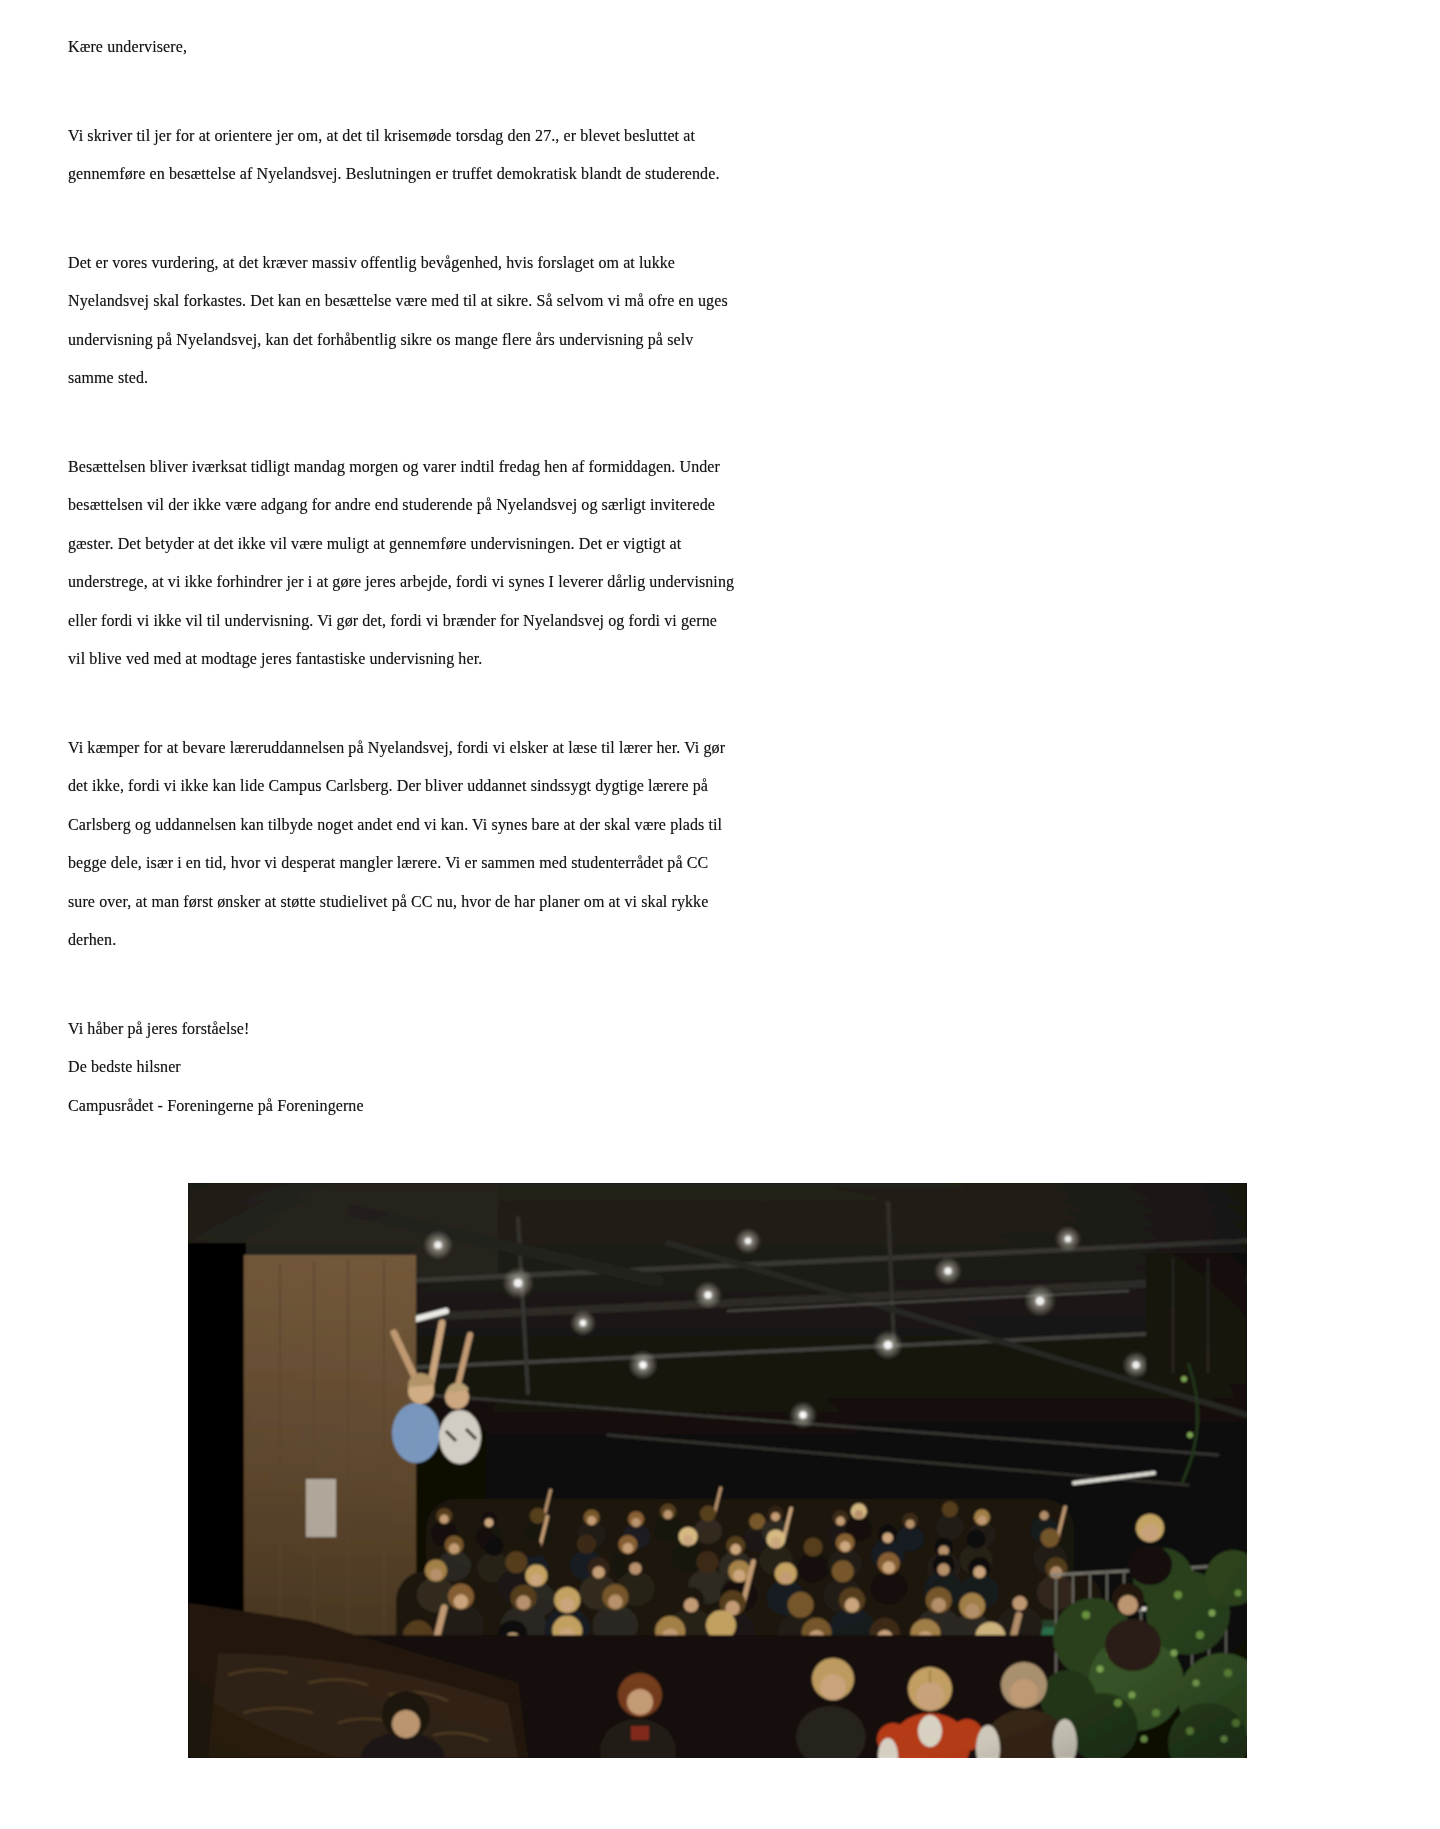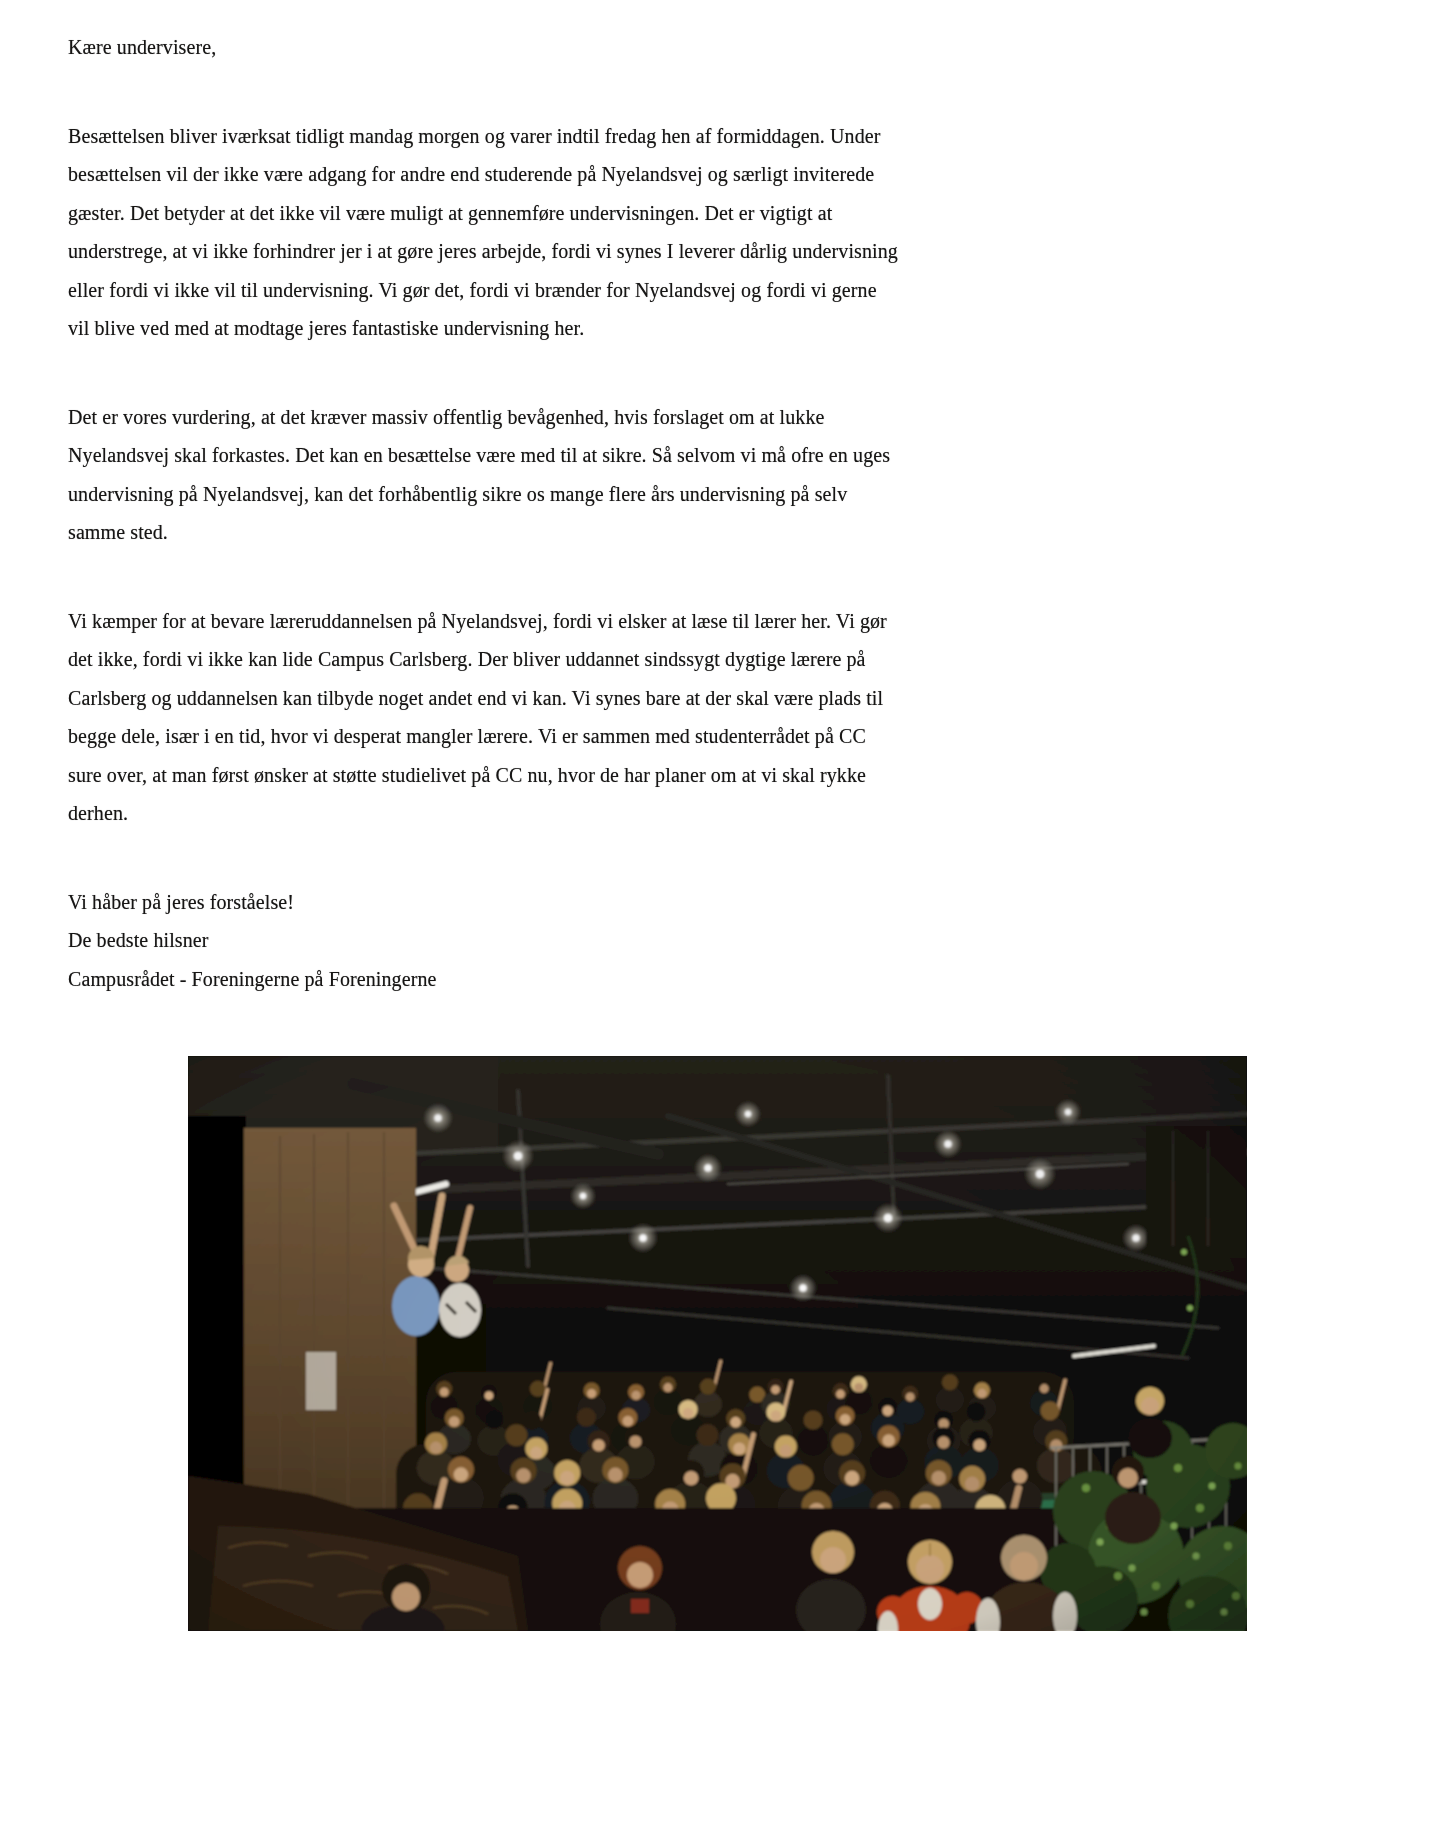--- a/index.html
+++ b/index.html
@@ -5,50 +5,52 @@
   * { margin:0; padding:0; box-sizing:border-box; }
   html,body { background:#ffffff; }
   body {
     width:1440px; height:1829px;
     font-family:"Liberation Serif","DejaVu Serif",serif;
     color:#161514;
     overflow:hidden;
   }
   .doc { padding:28px 0 0 68px; width:1280px; }
   .para {
-    font-size:20px;
+    font-size:16px;
     line-height:38.5px;
     white-space:pre-line;
     margin:0 0 50px 0;
     letter-spacing:0.1px;
     text-shadow:0 0 0.7px rgba(30,30,30,0.5);
   }
   .salutation { margin-bottom:50px; }
   figure.photo {
     width:1059px; height:575px;
     margin:58px 0 0 120px;
     background:#0b0a08;
   }
   figure.photo svg { display:block; width:1059px; height:575px; }
 </style>
 </head>
 <body>
 
 <main class="doc">
   <p class="para salutation">Kære undervisere,</p>
+  <p class="para">Vi skriver til jer for at orientere jer om, at det til krisemøde torsdag den 27., er blevet besluttet at
+gennemføre en besættelse af Nyelandsvej. Beslutningen er truffet demokratisk blandt de studerende.</p>
+  <p class="para">Det er vores vurdering, at det kræver massiv offentlig bevågenhed, hvis forslaget om at lukke
+Nyelandsvej skal forkastes. Det kan en besættelse være med til at sikre. Så selvom vi må ofre en uges
+undervisning på Nyelandsvej, kan det forhåbentlig sikre os mange flere års undervisning på selv
+samme sted.</p>
   <p class="para">Besættelsen bliver iværksat tidligt mandag morgen og varer indtil fredag hen af formiddagen. Under
 besættelsen vil der ikke være adgang for andre end studerende på Nyelandsvej og særligt inviterede
 gæster. Det betyder at det ikke vil være muligt at gennemføre undervisningen. Det er vigtigt at
 understrege, at vi ikke forhindrer jer i at gøre jeres arbejde, fordi vi synes I leverer dårlig undervisning
 eller fordi vi ikke vil til undervisning. Vi gør det, fordi vi brænder for Nyelandsvej og fordi vi gerne
 vil blive ved med at modtage jeres fantastiske undervisning her.</p>
-  <p class="para">Det er vores vurdering, at det kræver massiv offentlig bevågenhed, hvis forslaget om at lukke
-Nyelandsvej skal forkastes. Det kan en besættelse være med til at sikre. Så selvom vi må ofre en uges
-undervisning på Nyelandsvej, kan det forhåbentlig sikre os mange flere års undervisning på selv
-samme sted.</p>
   <p class="para">Vi kæmper for at bevare læreruddannelsen på Nyelandsvej, fordi vi elsker at læse til lærer her. Vi gør
 det ikke, fordi vi ikke kan lide Campus Carlsberg. Der bliver uddannet sindssygt dygtige lærere på
 Carlsberg og uddannelsen kan tilbyde noget andet end vi kan. Vi synes bare at der skal være plads til
 begge dele, især i en tid, hvor vi desperat mangler lærere. Vi er sammen med studenterrådet på CC
 sure over, at man først ønsker at støtte studielivet på CC nu, hvor de har planer om at vi skal rykke
 derhen.</p>
   <p class="para">Vi håber på jeres forståelse!
 De bedste hilsner
 Campusrådet - Foreningerne på Foreningerne</p>
 

